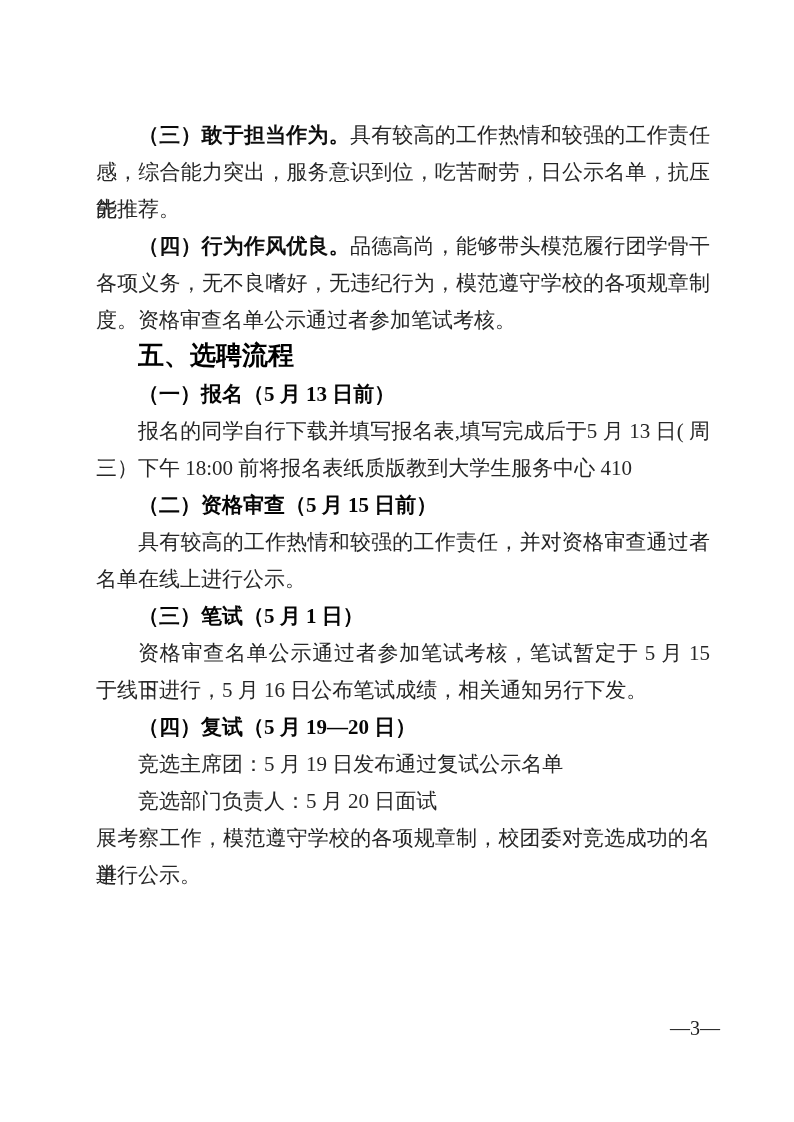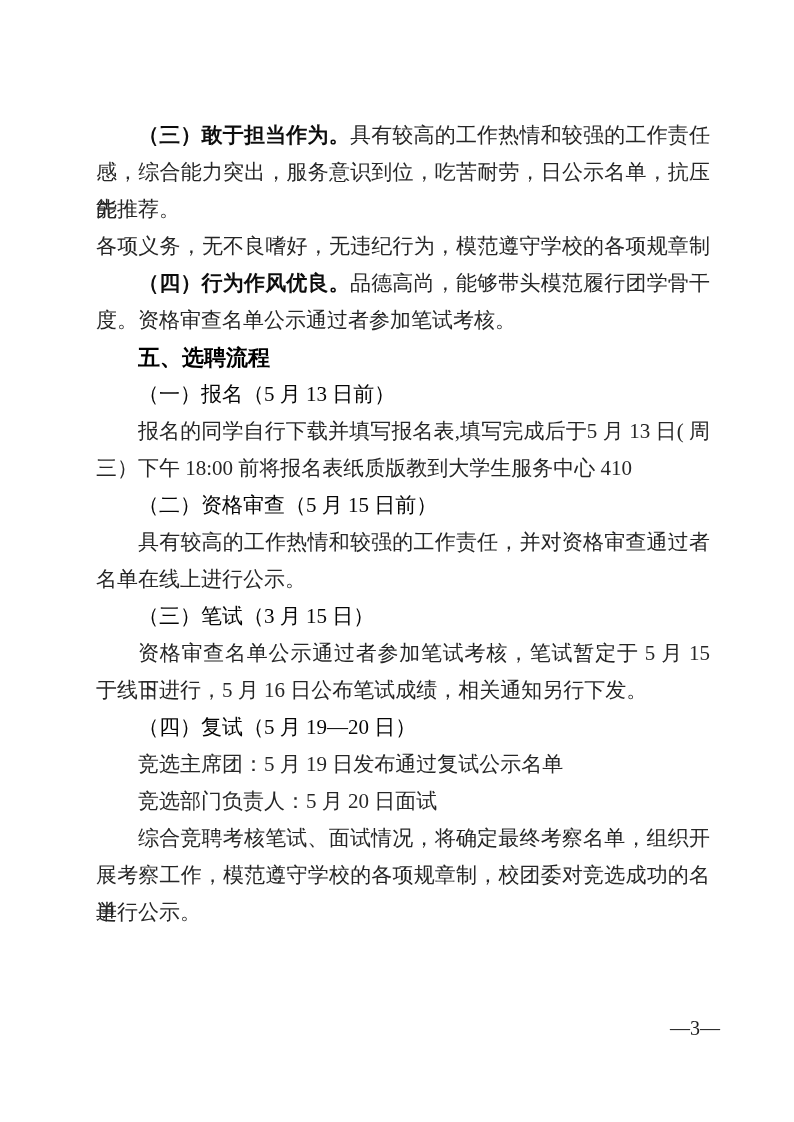--- a/index.html
+++ b/index.html
@@ -38,27 +38,27 @@
     padding-left: 42px;
   }
   .line.just.indent {
     padding-left: 42px;
   }
   .line .lead-bold {
     font-weight: bold;
     color: #0d0d0d;
   }
   .line.h1 {
-    font-family: Liberation Serif, serif;
+    font-family: Liberation Mono, monospace;
     font-weight: bold;
-    font-size: 22px;
+    font-size: 26px;
     color: #000000;
   }
   .line.h2 {
-    font-weight: normal;
+    font-weight: bold;
     font-size: 21px;
     color: #050505;
   }
   .pagenum {
     position: absolute;
     top: 1012px;
     right: 74px;
     height: 32px;
     line-height: 32px;
     font-size: 20px;
@@ -67,34 +67,33 @@
   }
 </style>
 </head>
 <body>
 
 <div class="page">
   <main class="textblock" id="textblock">
       <div class="line body indent just"><span class="lead-bold">（三）敢于担当作为。</span><span>具有较高的工作热情和较强的工作责任</span></div>
       <div class="line body just"><span>感，综合能力突出，服务意识到位，吃苦耐劳，日公示名单，抗压能</span></div>
       <div class="line body"><span>先推荐。</span></div>
+      <div class="line body indent just"><span class="lead-bold">（四）行为作风优良。</span><span>品德高尚，能够带头模范履行团学骨干</span></div>
       <div class="line body just"><span>各项义务，无不良嗜好，无违纪行为，模范遵守学校的各项规章制</span></div>
-      <div class="line body indent just"><span class="lead-bold">（四）行为作风优良。</span><span>品德高尚，能够带头模范履行团学骨干</span></div>
       <div class="line body"><span>度。资格审查名单公示通过者参加笔试考核。</span></div>
       <div class="line h1 indent"><span>五、选聘流程</span></div>
       <div class="line h2 indent"><span>（一）报名（5 月 13 日前）</span></div>
       <div class="line body indent just"><span>报名的同学自行下载并填写报名表,填写完成后于5 月 13 日( 周</span></div>
       <div class="line body"><span>三）下午 18:00 前将报名表纸质版教到大学生服务中心 410</span></div>
       <div class="line h2 indent"><span>（二）资格审查（5 月 15 日前）</span></div>
       <div class="line body indent just"><span>具有较高的工作热情和较强的工作责任，并对资格审查通过者</span></div>
       <div class="line body"><span>名单在线上进行公示。</span></div>
-      <div class="line h2 indent"><span>（三）笔试（3 月 15 日）</span></div>
+      <div class="line h2 indent"><span>（三）笔试（5 月 1 日）</span></div>
       <div class="line body indent just"><span>资格审查名单公示通过者参加笔试考核，笔试暂定于 5 月 15 日</span></div>
       <div class="line body"><span>于线下进行，5 月 16 日公布笔试成绩，相关通知另行下发。</span></div>
       <div class="line h2 indent"><span>（四）复试（5 月 19—20 日）</span></div>
       <div class="line body indent"><span>竞选主席团：5 月 19 日发布通过复试公示名单</span></div>
       <div class="line body indent"><span>竞选部门负责人：5 月 20 日面试</span></div>
-      <div class="line body indent just"><span>综合竞聘考核笔试、面试情况，将确定最终考察名单，组织开</span></div>
       <div class="line body just"><span>展考察工作，模范遵守学校的各项规章制，校团委对竞选成功的名单</span></div>
       <div class="line body"><span>进行公示。</span></div>
     </main>
   <div class="pagenum">—3—</div>
 </div>
 
 </body></html>

